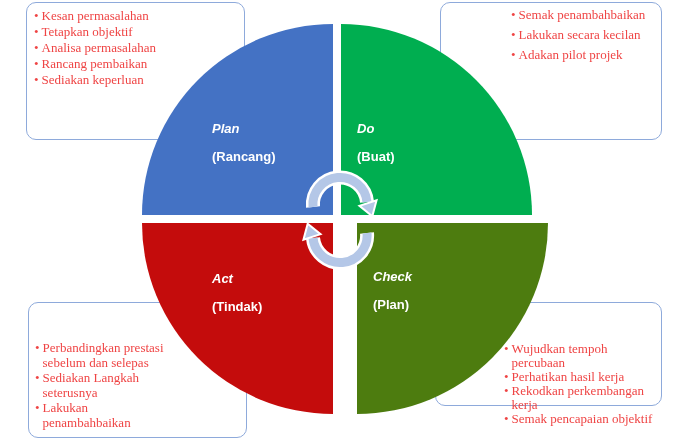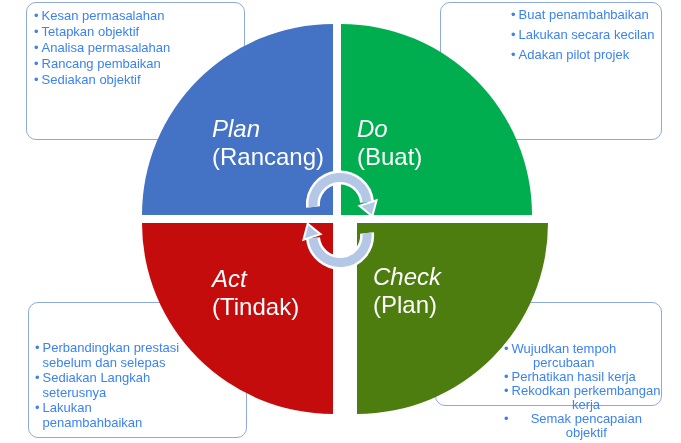--- a/index.html
+++ b/index.html
@@ -16,45 +16,46 @@
     background: #ffffff;
   }
 
   
   .callout {
     position: absolute;
     background: #ffffff;
     border: 1.4px solid #8EAADB;
     border-radius: 10px;
     box-sizing: border-box;
-    color: #3b82f6;
+    color: #ef4444;
     font-size: 13px;
+    font-family: Liberation Serif, serif;
   }
   .callout ul { list-style: none; margin: 0; padding: 0; }
   .callout li { display: flex; align-items: flex-start; }
   .callout li::before { content: "\2022"; margin-right: 3px; }
   .callout .lines { white-space: pre-line; }
 
   .box-tl { left: 26px;  top: 2px;   width: 219px; height: 138px; padding: 5px 4px 0 7px; }
   .box-tl li { line-height: 16px; }
   .box-tr { left: 440px; top: 2px;   width: 222px; height: 138px; padding: 4px 4px 0 70px; }
   .box-tr li { line-height: 16px; margin-bottom: 4px; }
   .box-bl { left: 28px;  top: 302px; width: 219px; height: 136px; padding: 37px 4px 0 6px; }
   .box-bl li { line-height: 15px; }
-  .box-br { left: 435px; top: 302px; width: 227px; height: 104px; padding: 39px 0 0 68px; text-align: center; }
+  .box-br { left: 435px; top: 302px; width: 227px; height: 104px; padding: 39px 0 0 68px; }
   .box-br li { line-height: 14px; }
 
   
   .quad { position: absolute; width: 191px; height: 191px; }
   .q-plan  { left: 142px; top: 24px;  background: #4472C4; border-radius: 191px 0 0 0; }
   .q-do    { left: 341px; top: 24px;  background: #00AE50; border-radius: 0 191px 0 0; }
   .q-act   { left: 142px; top: 223px; background: #C40C0C; border-radius: 0 0 0 191px; }
   .q-check { left: 357px; top: 223px; background: #4d7c0f; border-radius: 0 0 191px 0; }
 
-  .qlabel { position: absolute; color: #ffffff; font-weight: normal; font-size: 24px; line-height: 19px; }
+  .qlabel { position: absolute; color: #ffffff; font-weight: bold; font-size: 13px; line-height: 19px; }
   .qlabel .en { font-style: italic; }
   .qlabel .ms { margin-top: 9px; }
   .lbl-plan  { left: 70px; top: 95px; }
   .lbl-do    { left: 16px; top: 95px; }
   .lbl-act   { left: 70px; top: 46px; }
   .lbl-check { left: 16px; top: 44px; }
 
   
   .arrows-svg { position: absolute; left: 0; top: 0; pointer-events: none; }
 </style>
@@ -71,29 +72,29 @@
       <li>
           <span class="lines">Tetapkan objektif</span>
         </li>
       <li>
           <span class="lines">Analisa permasalahan</span>
         </li>
       <li>
           <span class="lines">Rancang pembaikan</span>
         </li>
       <li>
-          <span class="lines">Sediakan objektif</span>
+          <span class="lines">Sediakan keperluan</span>
         </li>
     </ul>
   </div>
 
   <div class="callout box-tr">
     <ul>
       <li>
-          <span class="lines">Buat penambahbaikan</span>
+          <span class="lines">Semak penambahbaikan</span>
         </li>
       <li>
           <span class="lines">Lakukan secara kecilan</span>
         </li>
       <li>
           <span class="lines">Adakan pilot projek</span>
         </li>
     </ul>
   </div>
 

